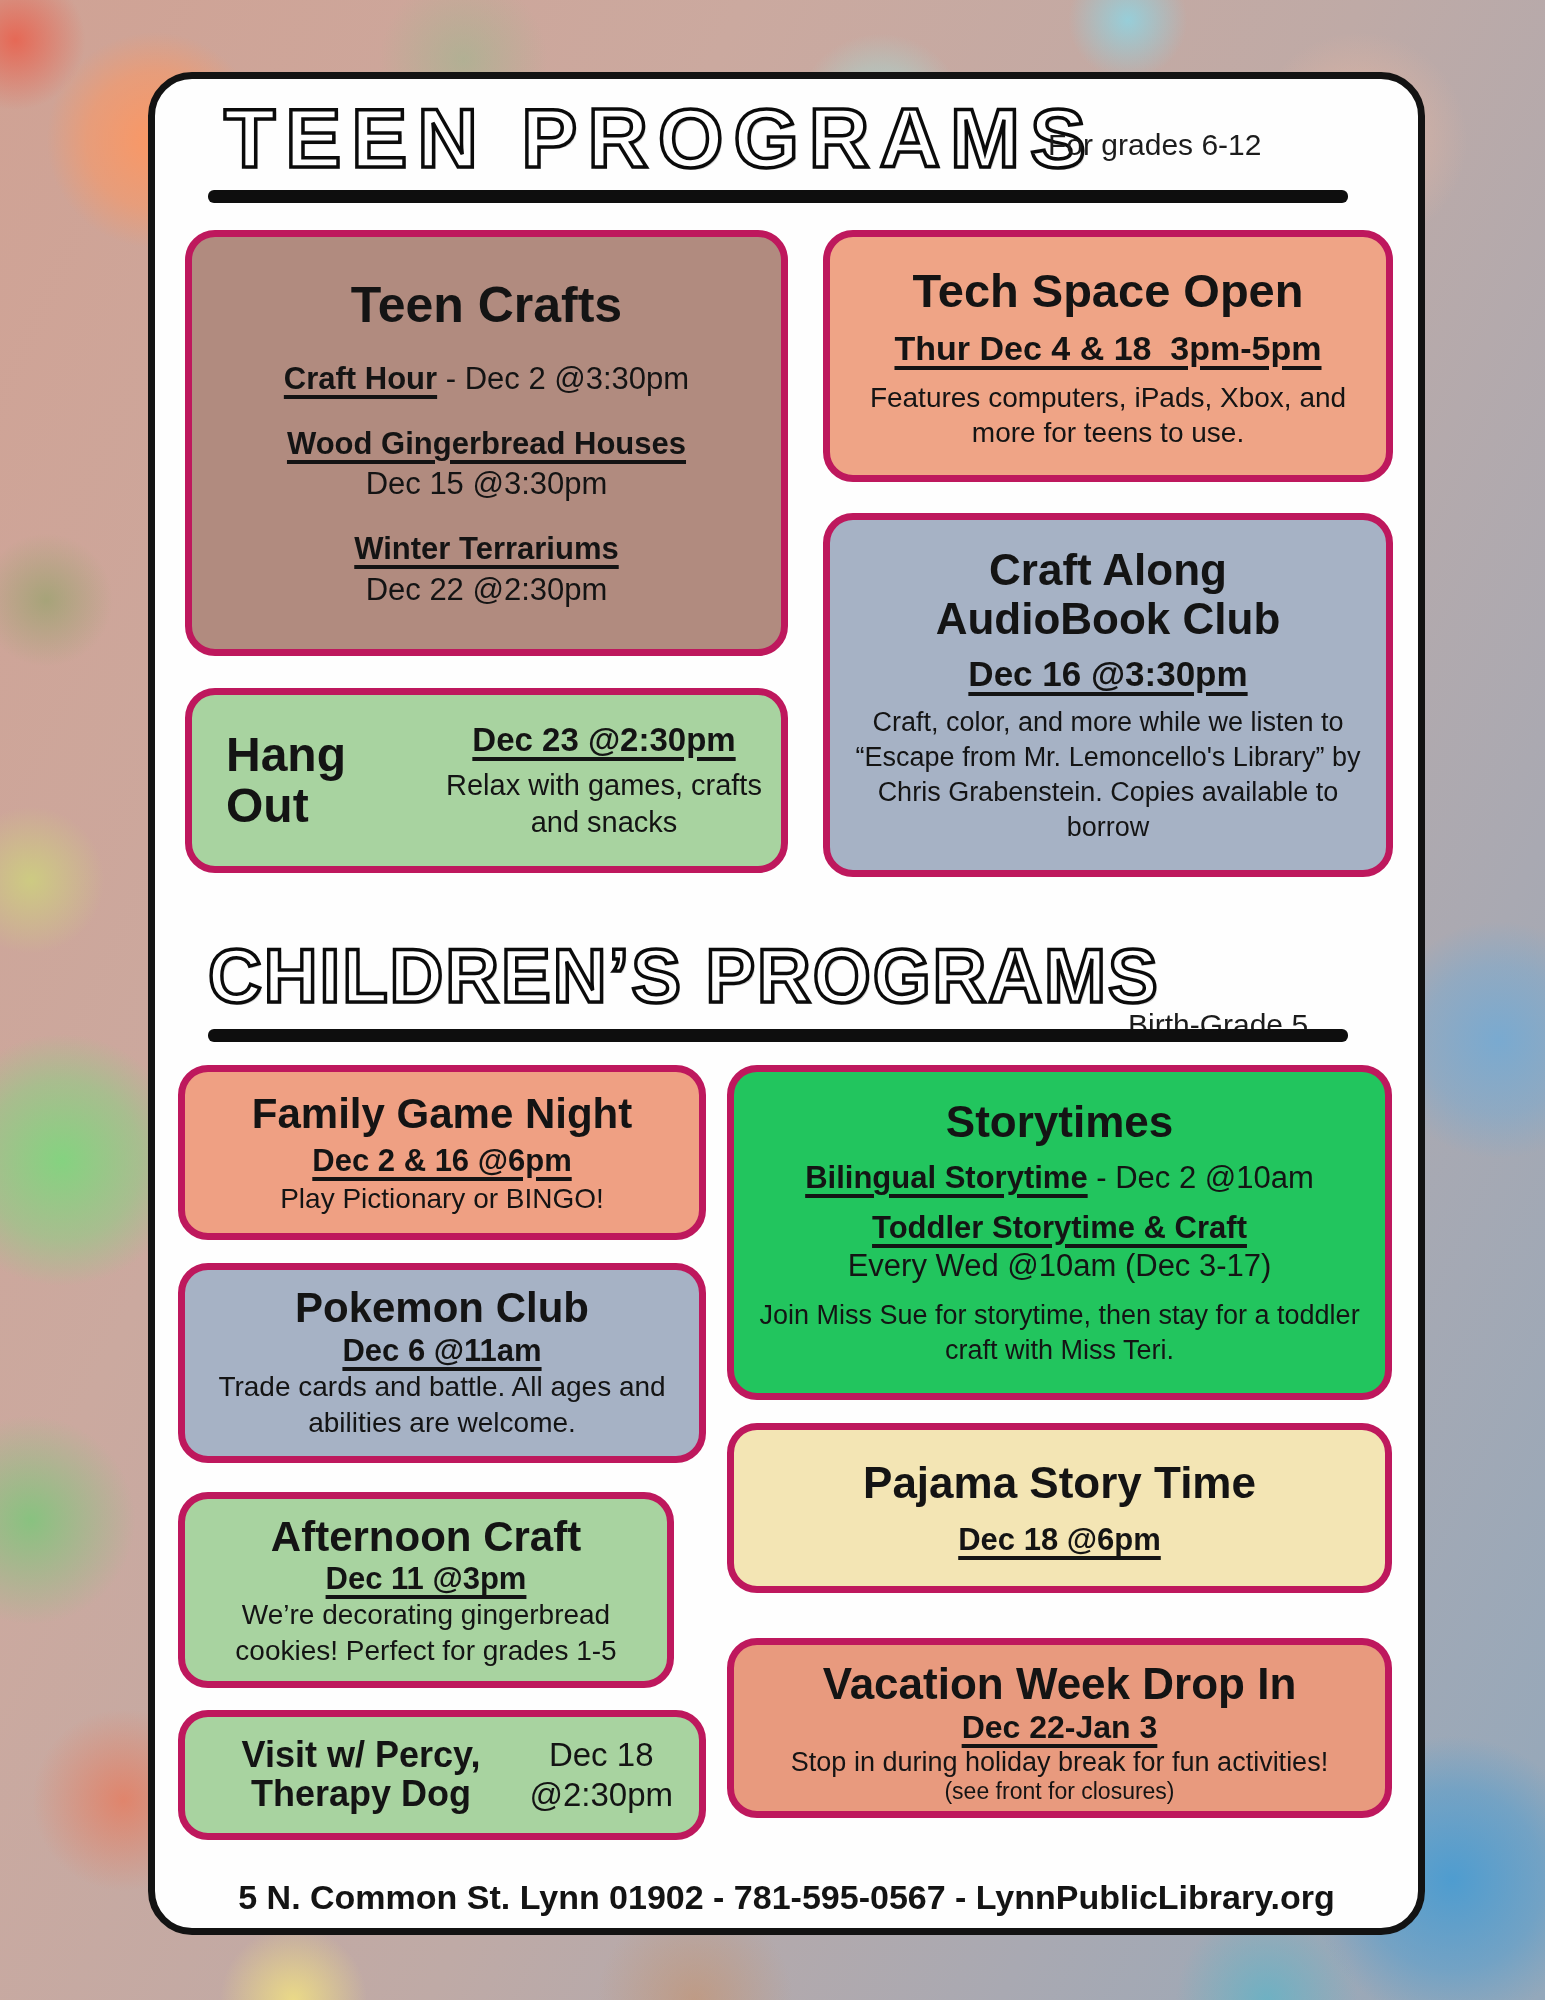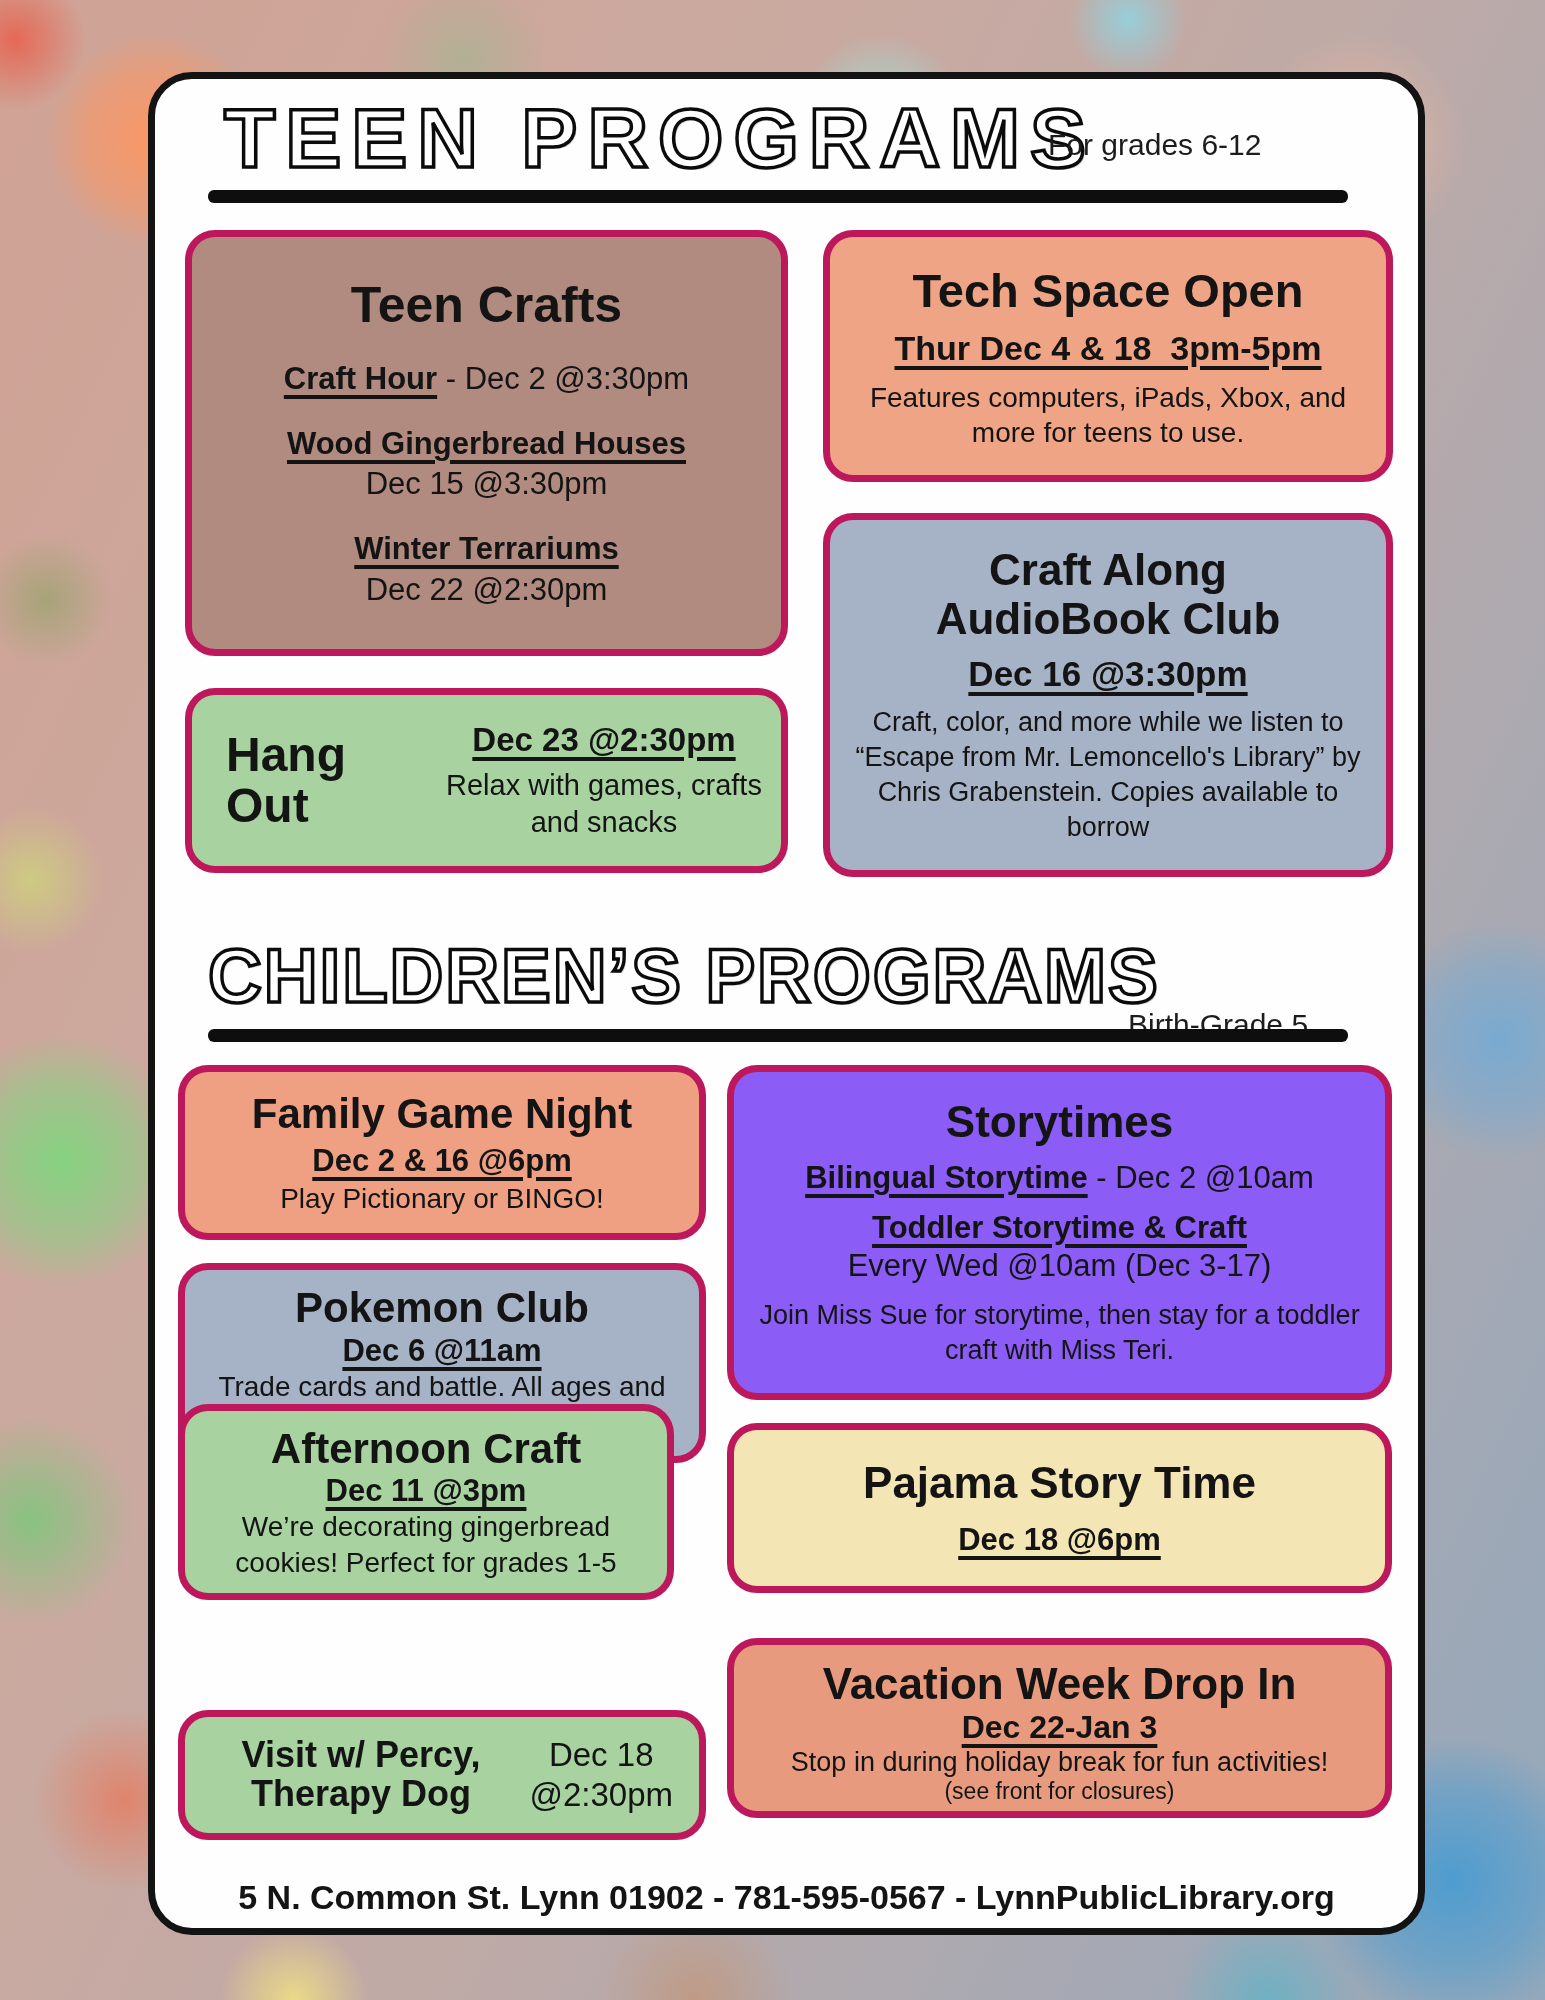--- a/index.html
+++ b/index.html
@@ -76,29 +76,29 @@
 
   
   #family{left:178px;top:1065px;width:528px;height:175px;background:#efa083;}
   #family .bx-title{font-size:42px;font-weight:700;}
   #family .when{font-size:31px;}
   #family .desc{font-size:28px;}
   #pokemon{left:178px;top:1263px;width:528px;height:200px;background:#a6b2c5;}
   #pokemon .bx-title{font-size:42px;font-weight:700;}
   #pokemon .when{font-size:31px;}
   #pokemon .desc{font-size:28px;line-height:1.3;}
-  #afternoon{left:178px;top:1404px;width:496px;height:196px;background:#a8d3a0;}
+  #afternoon{left:178px;top:1492px;width:496px;height:196px;background:#a8d3a0;}
   #afternoon .bx-title{font-size:42px;font-weight:700;}
   #afternoon .when{font-size:31px;}
   #afternoon .desc{font-size:28px;line-height:1.3;}
   #percy{left:178px;top:1710px;width:528px;height:130px;background:#a8d3a0;
     flex-direction:row;justify-content:space-between;gap:10px;padding:0 26px;}
   #percy .bx-title{font-size:36px;font-weight:700;line-height:1.08;width:300px;text-align:center;}
   #percy .when{font-size:33px;line-height:1.2;text-align:center;}
-  #storytimes{left:727px;top:1065px;width:665px;height:335px;background:#8b5cf6;}
+  #storytimes{left:727px;top:1065px;width:665px;height:335px;background:#22c55e;}
   #storytimes .bx-title{font-size:44px;font-weight:700;}
   #storytimes .line{font-size:31px;line-height:1.25;}
   #storytimes .toddler-when{font-size:31px;}
   #storytimes .desc{font-size:27px;line-height:1.3;}
   #pajama{left:727px;top:1423px;width:665px;height:170px;background:#f3e5b4;}
   #pajama .bx-title{font-size:44px;font-weight:700;}
   #pajama .when{font-size:31px;}
   #pajama .desc{font-size:28px;}
   #vacation{left:727px;top:1638px;width:665px;height:180px;background:#e89a7e;}
   #vacation .bx-title{font-size:44px;font-weight:700;}

